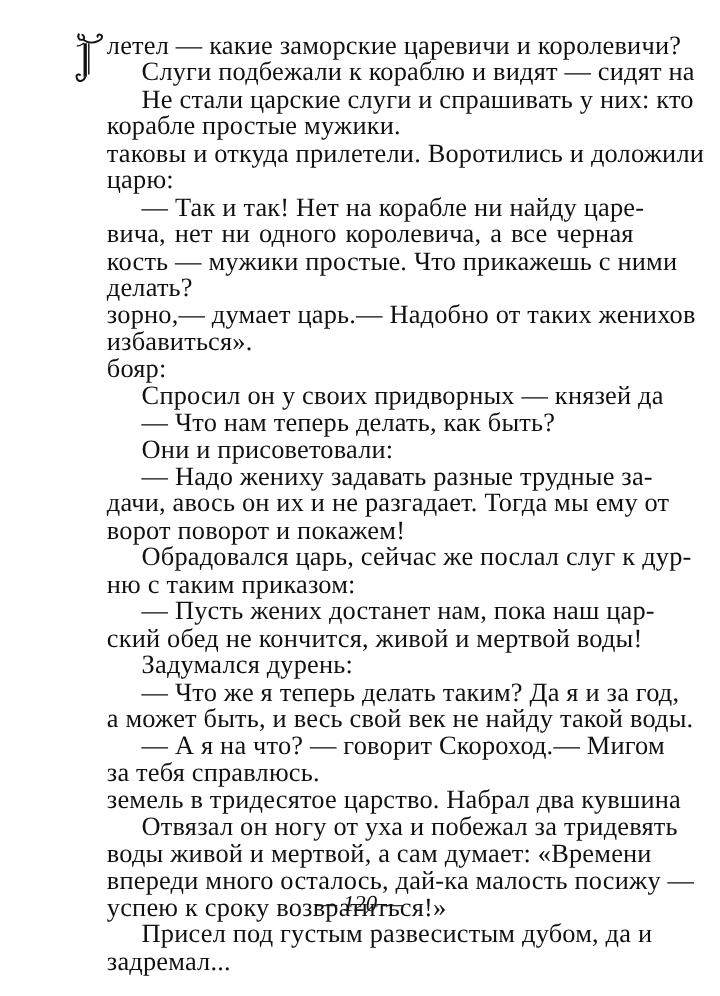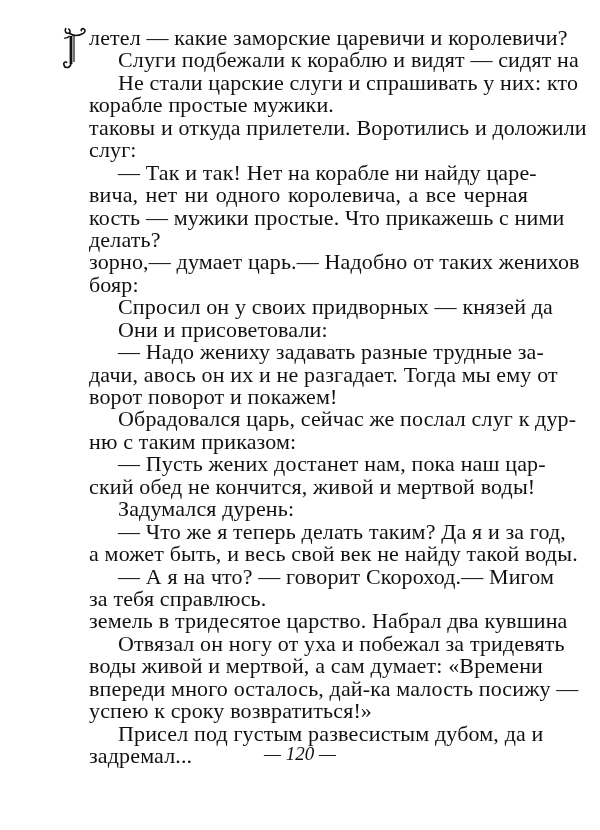--- a/index.html
+++ b/index.html
@@ -40,28 +40,30 @@
     <path d="M2 14 C4 15 6 13 8 12" fill="none" stroke="#111" stroke-width="1.2"></path>
   </svg>
 </div>
 
 <div class="page" id="page">
     <div class="line">летел — какие заморские царевичи и королевичи?</div>
     <div class="line indent">Слуги подбежали к кораблю и видят — сидят на</div>
     <div class="line indent">Не стали царские слуги и спрашивать у них: кто</div>
     <div class="line last">корабле простые мужики.</div>
     <div class="line">таковы и откуда прилетели. Воротились и доложили</div>
-    <div class="line last">слуг:</div>
+    <div class="line last">царю:</div>
     <div class="line indent">— Так и так! Нет на корабле ни найду царе-</div>
     <div class="line">вича, нет ни одного королевича, а все черная</div>
     <div class="line">кость — мужики простые. Что прикажешь с ними</div>
     <div class="line last">делать?</div>
     <div class="line">зорно,— думает царь.— Надобно от таких женихов</div>
+    <div class="line last">избавиться».</div>
     <div class="line last">бояр:</div>
     <div class="line indent">Спросил он у своих придворных — князей да</div>
+    <div class="line indent last">— Что нам теперь делать, как быть?</div>
     <div class="line indent last">Они и присоветовали:</div>
     <div class="line indent">— Надо жениху задавать разные трудные за-</div>
     <div class="line">дачи, авось он их и не разгадает. Тогда мы ему от</div>
     <div class="line last">ворот поворот и покажем!</div>
     <div class="line indent">Обрадовался царь, сейчас же послал слуг к дур-</div>
     <div class="line last">ню с таким приказом:</div>
     <div class="line indent">— Пусть жених достанет нам, пока наш цар-</div>
     <div class="line">ский обед не кончится, живой и мертвой воды!</div>
     <div class="line indent last">Задумался дурень:</div>
     <div class="line indent">— Что же я теперь делать таким? Да я и за год,</div>

